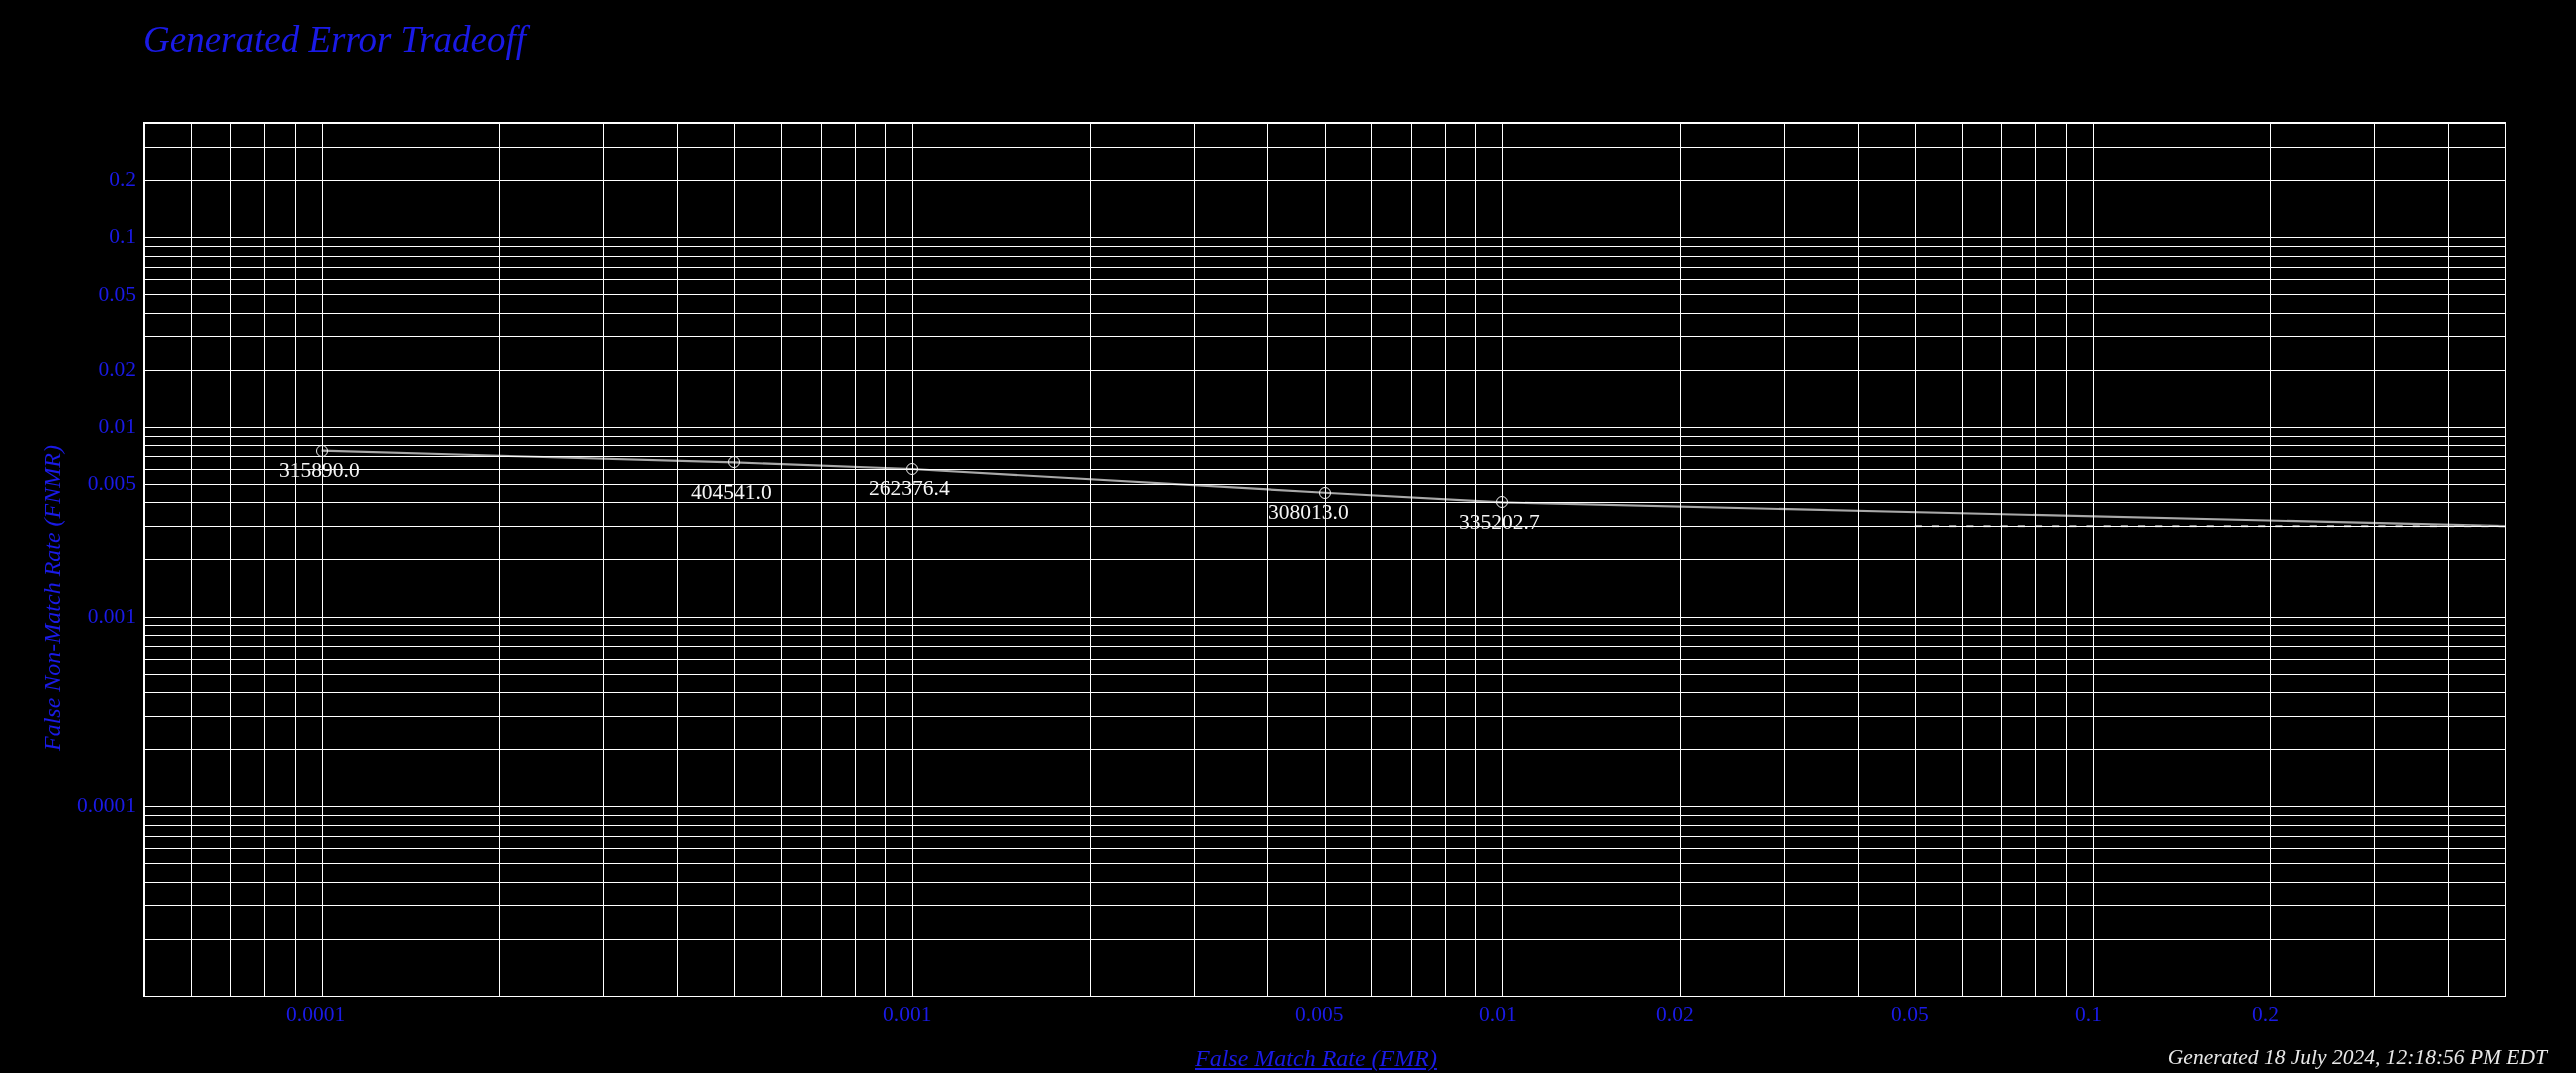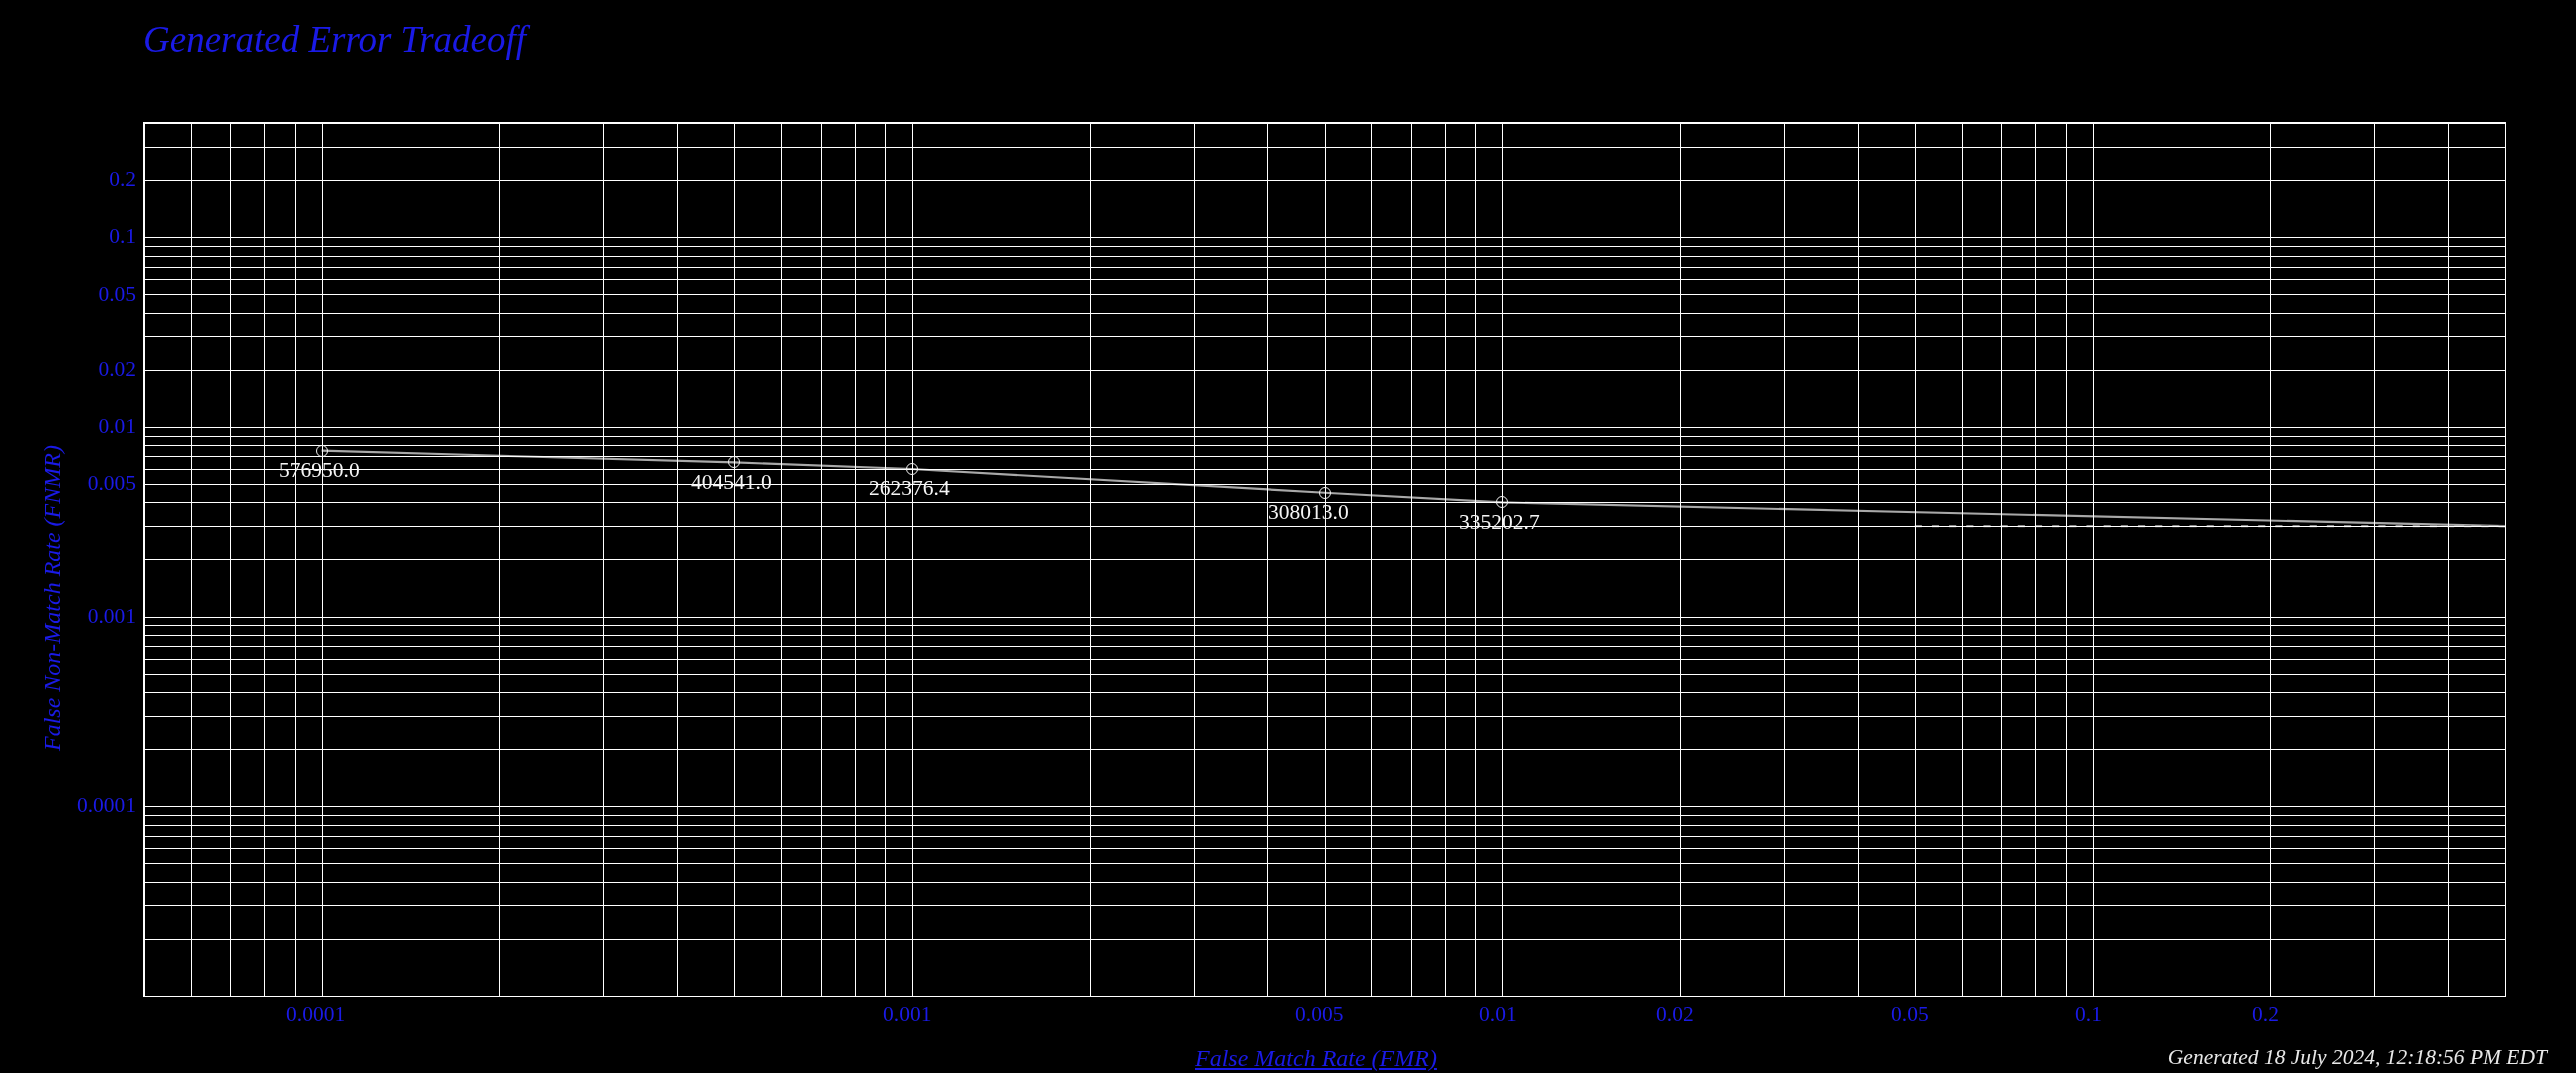--- a/index.html
+++ b/index.html
@@ -99,23 +99,23 @@
     <div class="gridline-h" style="top: 171px;"></div>
     <div class="gridline-h" style="top: 156px;"></div>
     <div class="gridline-h" style="top: 144px;"></div>
     <div class="gridline-h" style="top: 133px;"></div>
     <div class="gridline-h" style="top: 123px;"></div>
     <div class="gridline-h" style="top: 114px;"></div>
     <div class="gridline-h" style="top: 57px;"></div>
     <div class="gridline-h" style="top: 24px;"></div>
     <div class="gridline-h" style="top: 0px;"></div>
     <div class="marker" style="left: 178px; top: 328px;"></div>
-    <div class="ptlabel" style="left: 135px; top: 335px;">576950.0</div>
+    <div class="ptlabel" style="left: 135px; top: 335px;">315890.0</div>
     <div class="marker" style="left: 590px; top: 339px;"></div>
-    <div class="ptlabel" style="left: 547px; top: 347px;">404541.0</div>
+    <div class="ptlabel" style="left: 547px; top: 357px;">404541.0</div>
     <div class="marker" style="left: 768px; top: 346px;"></div>
     <div class="ptlabel" style="left: 725px; top: 353px;">262376.4</div>
     <div class="marker" style="left: 1181px; top: 370px;"></div>
     <div class="ptlabel" style="left: 1124px; top: 377px; font-family: Liberation Serif, serif;">308013.0</div>
     <div class="marker" style="left: 1358px; top: 379px;"></div>
     <div class="ptlabel" style="left: 1315px; top: 387px;">335202.7</div>
   </div>
 
 <div class="tick" style="left: 286px; top: 1002px;">0.0001</div>
 <div class="tick" style="left: 883px; top: 1002px;">0.001</div>

